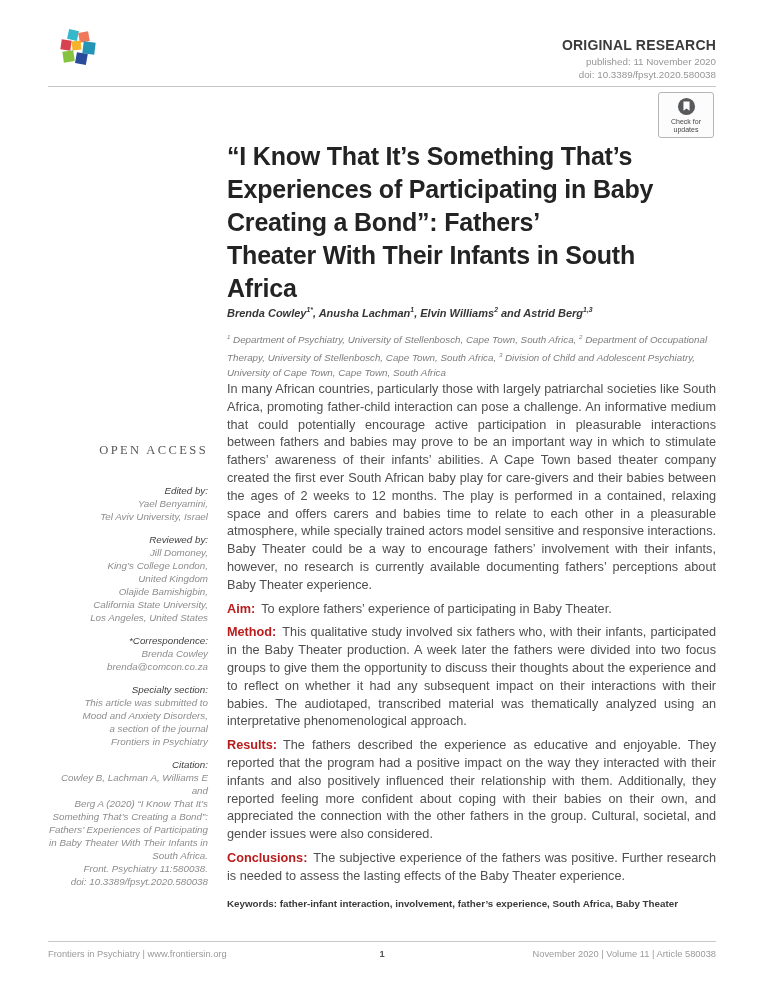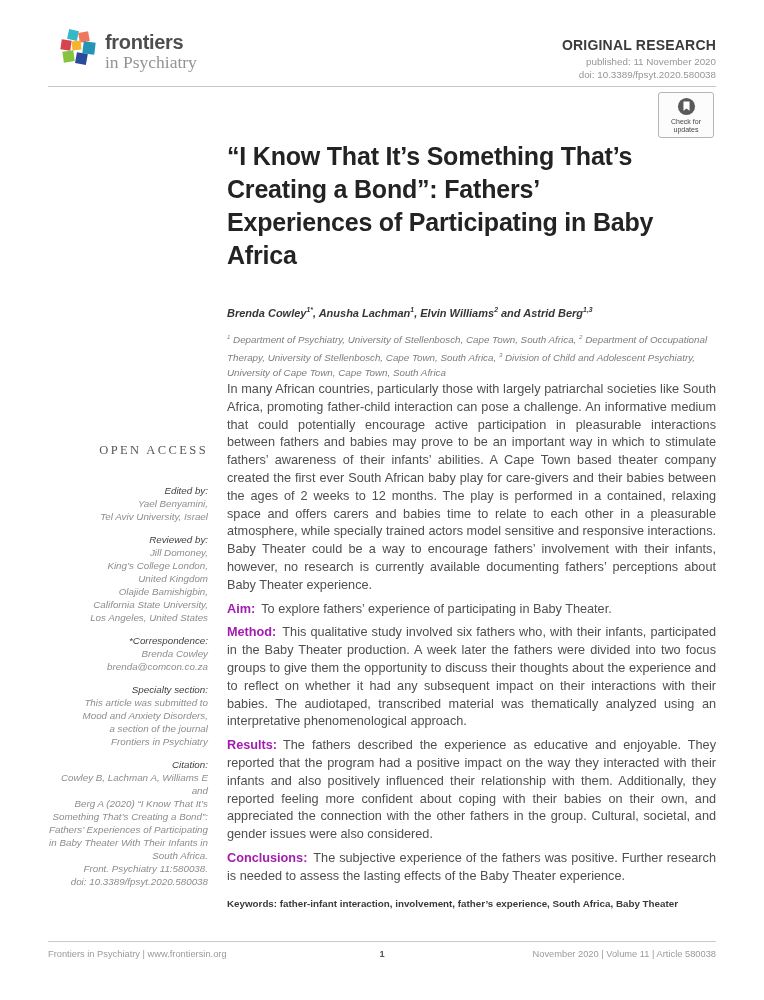--- a/index.html
+++ b/index.html
@@ -46,21 +46,21 @@
     color:#565656; margin-bottom:27px; }
   .sgroup { margin-bottom:10px; }
   .slabel { font-weight:normal; font-style:italic; color:#3f3f3f; }
   .sline { font-style:italic; }
   .sline a, .email { color:#8d8d8d; text-decoration:none; cursor:pointer; }
 
   
   .main { position:absolute; left:227px; top:381px; width:489px;
     font-size:12.7px; line-height:17.8px; color:#4f4f4f; text-align:justify; }
   .main p { margin-bottom:6px; }
-  .plabel { font-weight:bold; color:#a21caf; margin-right:6px;margin-top:20px; }
+  .plabel { font-weight:bold; color:#b91c1c; margin-right:6px;margin-top:20px; }
   .keywords { font-size:9.8px; font-weight:bold; color:#3a3a3a; text-align:left;
     margin-top:11px; line-height:13px; }
 
   
   .footer-rule { position:absolute; top:941px; left:48px; right:48px; border-top:1px solid #c9c9c9; }
   .footer { position:absolute; top:949px; left:48px; right:48px;
     font-size:9.3px; color:#9a9a9a; }
   .footer-left { float:left; }
   .footer-right { float:right; }
   .footer-page { position:absolute; left:50%; transform:translateX(-50%); font-weight:bold; color:#555; }
@@ -73,24 +73,20 @@
   <div class="logo">
     <svg class="logo-mark" viewBox="0 0 46 42" xmlns="http://www.w3.org/2000/svg">
       <rect x="14" y="1" width="10" height="10" transform="rotate(12 19 6)" fill="#35b8c9"></rect>
       <rect x="25" y="3" width="10" height="10" transform="rotate(-10 30 8)" fill="#f0785a"></rect>
       <rect x="7" y="11" width="10" height="10" transform="rotate(8 12 16)" fill="#d8414f"></rect>
       <rect x="18" y="12" width="9" height="9" transform="rotate(-6 22 16)" fill="#f7b32b"></rect>
       <rect x="29" y="13" width="12" height="12" transform="rotate(7 35 19)" fill="#2495b5"></rect>
       <rect x="9" y="22" width="11" height="11" transform="rotate(-8 14 27)" fill="#86c440"></rect>
       <rect x="22" y="24" width="11" height="11" transform="rotate(10 27 29)" fill="#2a4b9b"></rect>
     </svg>
-    <div class="wordmark">
-      <div class="wordmark-1">frontiers</div>
-      <div class="wordmark-2">in Psychiatry</div>
-    </div>
   </div>
 
   <div class="header-right">
     <div class="article-type">ORIGINAL RESEARCH</div>
     <div class="header-sub">published: 11 November 2020</div>
     <div class="header-sub">doi: 10.3389/fpsyt.2020.580038</div>
   </div>
 
   <div class="rule-top"></div>
 
@@ -100,22 +96,23 @@
       <path d="M6.8 4.8h6.4v9.6l-3.2-2.4-3.2 2.4z" fill="#ffffff"></path>
     </svg>
     <div class="badge-text">
       <div>Check for</div>
       <div>updates</div>
     </div>
   </div>
 
   <h1 class="title">
     <div>“I Know That It’s Something That’s</div>
+    <div>Experiences of Participating in Baby</div>
     <div>Creating a Bond”: Fathers’</div>
-    <div>Experiences of Participating in Baby</div>
+    <div>Theater With Their Infants in South</div>
     <div>Africa</div>
   </h1>
 
   <p class="authors"><span></span><span>Brenda Cowley</span><sup>1*</sup><span>, </span><span>Anusha Lachman</span><sup>1</sup><span>, </span><span>Elvin Williams</span><sup>2</sup><span> and </span><span>Astrid Berg</span><sup>1,3</sup></p>
 
   <p class="affils"><sup>1</sup><span> Department of Psychiatry, University of Stellenbosch, Cape Town, South Africa, </span><sup>2</sup><span> Department of Occupational Therapy, University of Stellenbosch, Cape Town, South Africa, </span><sup>3</sup><span> Division of Child and Adolescent Psychiatry, University of Cape Town, Cape Town, South Africa</span></p>
 
   <aside class="sidebar">
     <div class="oa">OPEN ACCESS</div>
 

